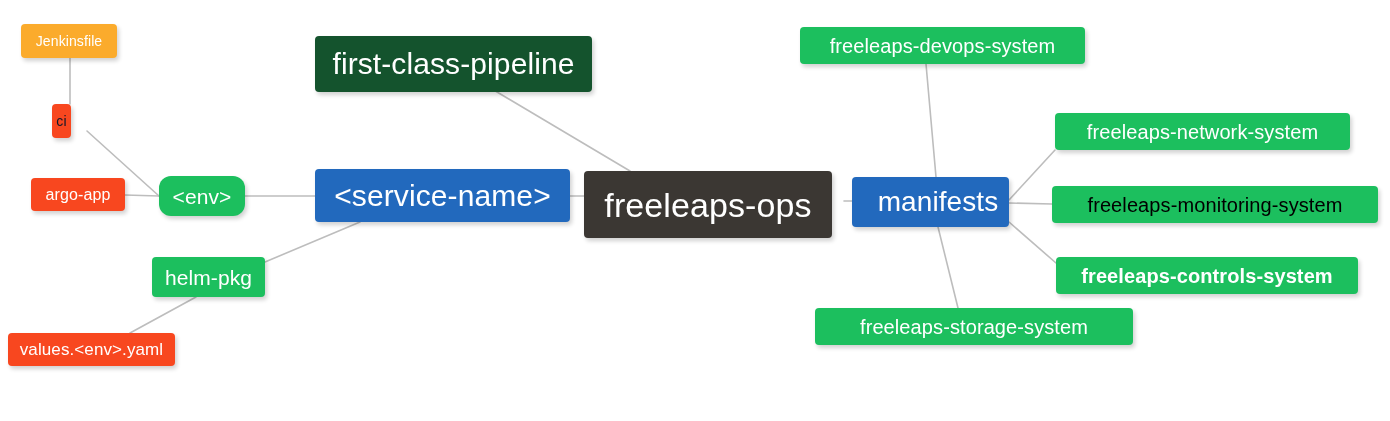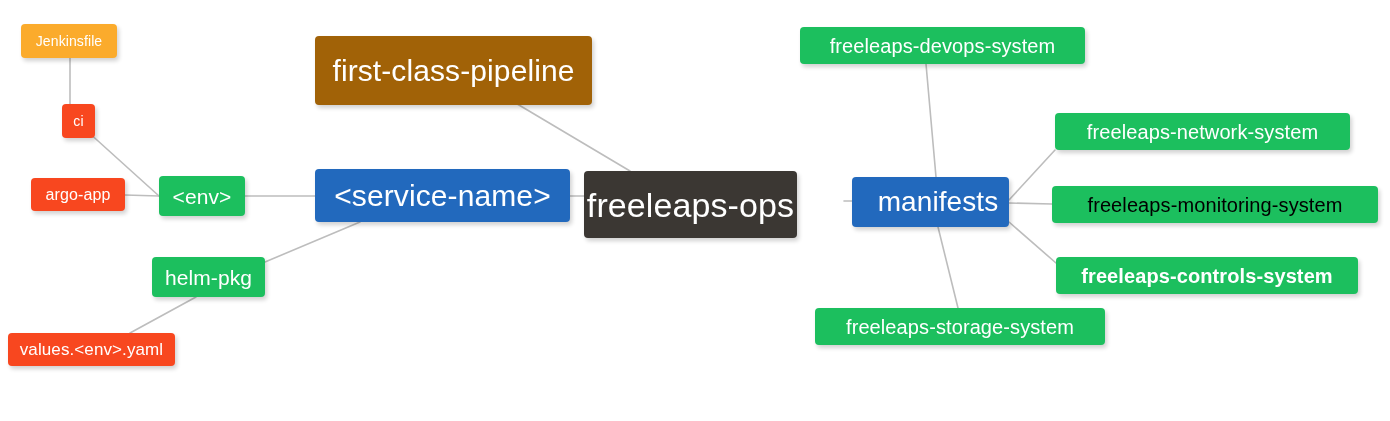--- a/index.html
+++ b/index.html
@@ -60,56 +60,56 @@
       <line x1="926" y1="64" x2="936" y2="177" stroke="#bdbdbd" stroke-width="1.6" stroke-linecap="round"></line>
       <line x1="1055" y1="150" x2="1009" y2="200" stroke="#bdbdbd" stroke-width="1.6" stroke-linecap="round"></line>
       <line x1="1052" y1="204" x2="1009" y2="203" stroke="#bdbdbd" stroke-width="1.6" stroke-linecap="round"></line>
       <line x1="1056" y1="263" x2="1009" y2="222" stroke="#bdbdbd" stroke-width="1.6" stroke-linecap="round"></line>
       <line x1="958" y1="308" x2="938" y2="227" stroke="#bdbdbd" stroke-width="1.6" stroke-linecap="round"></line>
     </svg>
   <div id="node-layer">
       <div class="node" style="left: 21px; top: 24px; width: 96px; height: 34px; background: rgb(251, 171, 44); color: rgb(255, 255, 255); font-size: 14px;">
         <span class="node-label">Jenkinsfile</span>
       </div>
-      <div class="node" style="left: 62px; top: 104px; width: 33px; height: 34px; background: rgb(248, 71, 31); color: #ffffff; font-size: 14px;">
+      <div class="node" style="left: 52px; top: 104px; width: 19px; height: 34px; background: rgb(248, 71, 31); color: #0f172a; font-size: 14px;">
         <span class="node-label">ci</span>
       </div>
       <div class="node" style="left: 31px; top: 178px; width: 94px; height: 33px; background: rgb(248, 71, 31); color: rgb(255, 255, 255); font-size: 16px;">
         <span class="node-label">argo-app</span>
       </div>
-      <div class="node" style="left: 159px; top: 176px; width: 86px; height: 40px; background: rgb(28, 191, 94); color: rgb(255, 255, 255); font-size: 21px;">
+      <div class="node" style="left: 159px; top: 176px; width: 86px; height: 40px; background: rgb(28, 191, 94); color: rgb(255, 255, 255); font-size: 21px; border-radius: 12px;">
         <span class="node-label">&lt;env&gt;</span>
       </div>
       <div class="node" style="left: 152px; top: 257px; width: 113px; height: 40px; background: rgb(28, 191, 94); color: rgb(255, 255, 255); font-size: 21px;">
         <span class="node-label">helm-pkg</span>
       </div>
       <div class="node" style="left: 8px; top: 333px; width: 167px; height: 33px; background: rgb(248, 71, 31); color: rgb(255, 255, 255); font-size: 17px;">
         <span class="node-label">values.&lt;env&gt;.yaml</span>
       </div>
-      <div class="node" style="left: 315px; top: 36px; width: 277px; height: 69px; background: #a16207; color: rgb(255, 255, 255); font-size: 30px;">
+      <div class="node" style="left: 315px; top: 36px; width: 277px; height: 56px; background: #14532d; color: rgb(255, 255, 255); font-size: 30px;">
         <span class="node-label">first-class-pipeline</span>
       </div>
       <div class="node" style="left: 315px; top: 169px; width: 255px; height: 53px; background: rgb(34, 105, 189); color: rgb(255, 255, 255); font-size: 30px;">
         <span class="node-label">&lt;service-name&gt;</span>
       </div>
-      <div class="node" style="left: 584px; top: 171px; width: 213px; height: 67px; background: rgb(59, 55, 51); color: rgb(255, 255, 255); font-size: 34px;">
+      <div class="node" style="left: 584px; top: 171px; width: 248px; height: 67px; background: rgb(59, 55, 51); color: rgb(255, 255, 255); font-size: 34px;">
         <span class="node-label">freeleaps-ops</span>
       </div>
       <div class="node" style="left: 852px; top: 177px; width: 157px; height: 50px; background: rgb(34, 105, 189); color: rgb(255, 255, 255); font-size: 28px; padding-left: 15px;">
         <span class="node-label">manifests</span>
       </div>
       <div class="node" style="left: 800px; top: 27px; width: 285px; height: 37px; background: rgb(28, 191, 94); color: rgb(255, 255, 255); font-size: 20px;">
         <span class="node-label">freeleaps-devops-system</span>
       </div>
       <div class="node" style="left: 1055px; top: 113px; width: 295px; height: 37px; background: rgb(28, 191, 94); color: rgb(255, 255, 255); font-size: 20px;">
         <span class="node-label">freeleaps-network-system</span>
       </div>
       <div class="node" style="left: 1052px; top: 186px; width: 326px; height: 37px; background: rgb(28, 191, 94); color: #000000; font-size: 20px;">
         <span class="node-label">freeleaps-monitoring-system</span>
       </div>
       <div class="node" style="left: 1056px; top: 257px; width: 302px; height: 37px; background: rgb(28, 191, 94); color: rgb(255, 255, 255); font-size: 20px; font-weight: bold;">
         <span class="node-label">freeleaps-controls-system</span>
       </div>
-      <div class="node" style="left: 815px; top: 308px; width: 290px; height: 37px; background: rgb(28, 191, 94); color: rgb(255, 255, 255); font-size: 20px;">
+      <div class="node" style="left: 815px; top: 308px; width: 318px; height: 37px; background: rgb(28, 191, 94); color: rgb(255, 255, 255); font-size: 20px;">
         <span class="node-label">freeleaps-storage-system</span>
       </div>
     </div>
 </div>
 
 </body></html>

